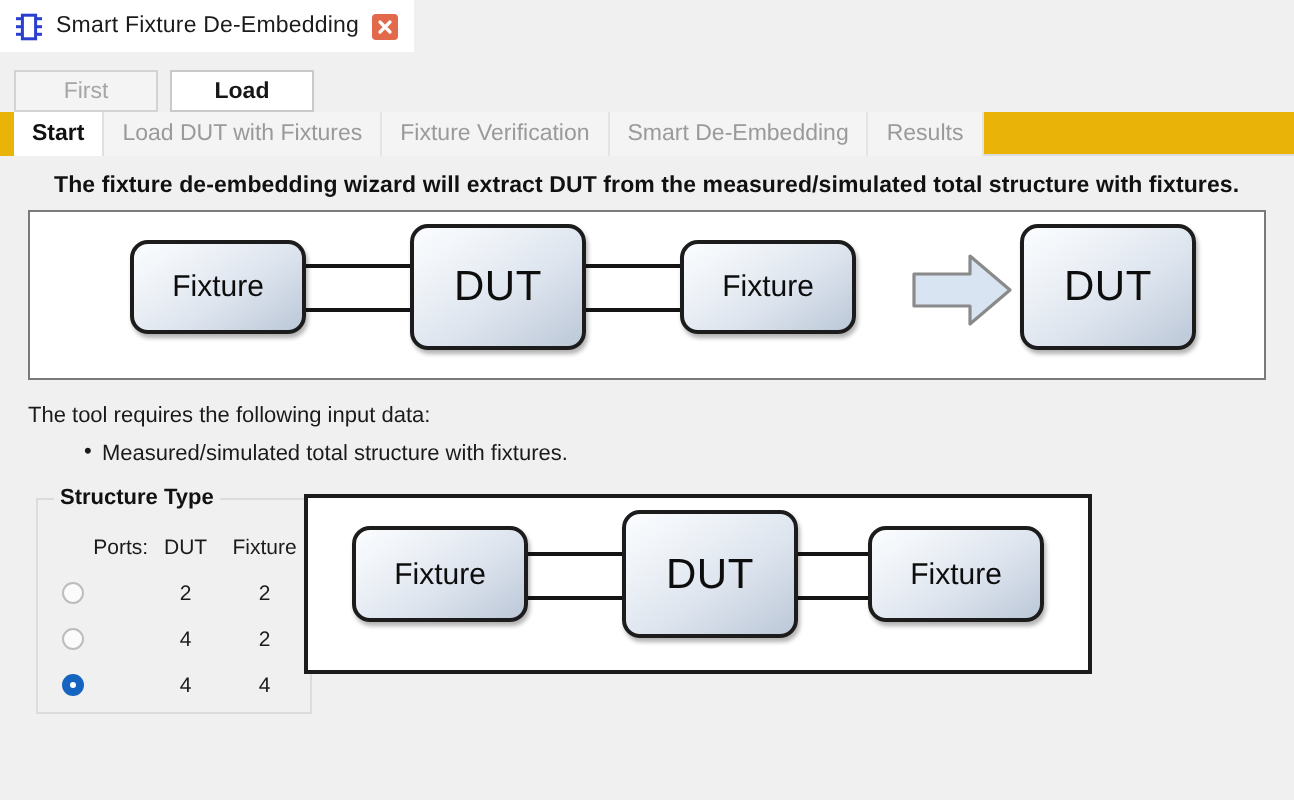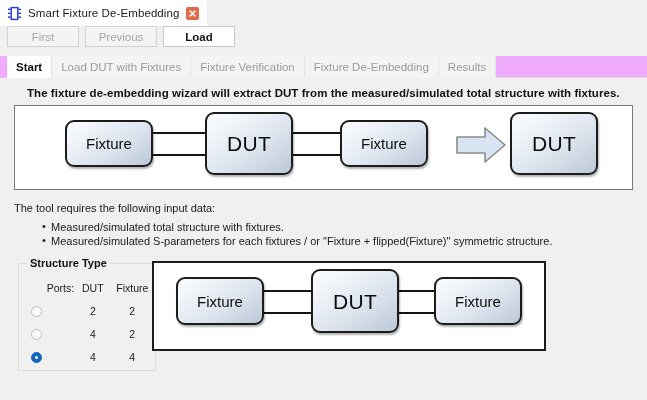--- a/index.html
+++ b/index.html
@@ -72,21 +72,21 @@
   .titlebar-rest {
     flex: 1 1 auto;
     background: #f0f0f0;
   }
 
   
   .navbar {
     height: 30px;
     background: #f0f0f0;
     display: flex;
-    align-items: flex-start;
+    align-items: flex-end;
     padding-left: 7px;
     gap: 0px;
     box-sizing: border-box;
   }
   .nav-btn {
     height: 21px;
     min-width: 72px;
     box-sizing: border-box;
     border: 1px solid #d3d3d3;
     background: #f4f4f4;
@@ -103,21 +103,21 @@
     background: #ffffff;
     border: 1px solid #c9c9c9;
     color: #161616;
     font-weight: bold;
     cursor: pointer;
   }
 
   
   .tabstrip {
     height: 22px;
-    background: #f0abfc;
+    background: #eab308;
     display: flex;
     align-items: flex-end;
     padding-left: 7px;
     box-sizing: border-box;
     position: relative;
   }
   .tabstrip::after {
     content: "";
     position: absolute;
     left: 7px;
@@ -342,29 +342,28 @@
         <svg width="9" height="9" viewBox="0 0 9 9" xmlns="http://www.w3.org/2000/svg">
           <path d="M2 2 L7 7 M7 2 L2 7" stroke="#ffffff" stroke-width="1.6" stroke-linecap="round"></path>
         </svg>
       </span>
     </div>
     <div class="titlebar-rest"></div>
   </div>
 
   <div class="navbar">
     <div class="nav-btn">First</div>
-    <div class="nav-btn">Previous</div>
     <div class="nav-btn enabled">Load</div>
   </div>
 
   <div class="tabstrip">
     <div class="tab active">Start</div>
     <div class="tab">Load DUT with Fixtures</div>
     <div class="tab">Fixture Verification</div>
-    <div class="tab">Fixture De-Embedding</div>
+    <div class="tab">Smart De-Embedding</div>
     <div class="tab">Results</div>
   </div>
 
   <div class="content">
 
     <div class="headline">The fixture de-embedding wizard will extract DUT from the measured/simulated total structure with fixtures.</div>
 
     <div class="diagram-frame diagram-top">
 
       <div class="wire" style="left:137px; top:26px; width:68px;"></div>
@@ -390,21 +389,20 @@
       </svg>
 
       <div class="blk dut" style="left:495px; top:6px; width:88px; height:63px;">
         <span class="lbl">DUT</span>
       </div>
     </div>
 
     <div class="req-intro">The tool requires the following input data:</div>
     <ul class="req-list">
       <li>Measured/simulated total structure with fixtures.</li>
-      <li>Measured/simulated S-parameters for each fixtures / or "Fixture + flipped(Fixture)" symmetric structure.</li>
     </ul>
 
     <div class="bottom-row">
 
       <div class="group-box">
         <div class="group-title">Structure Type</div>
 
         <table class="ports-table">
           <thead>
             <tr>

